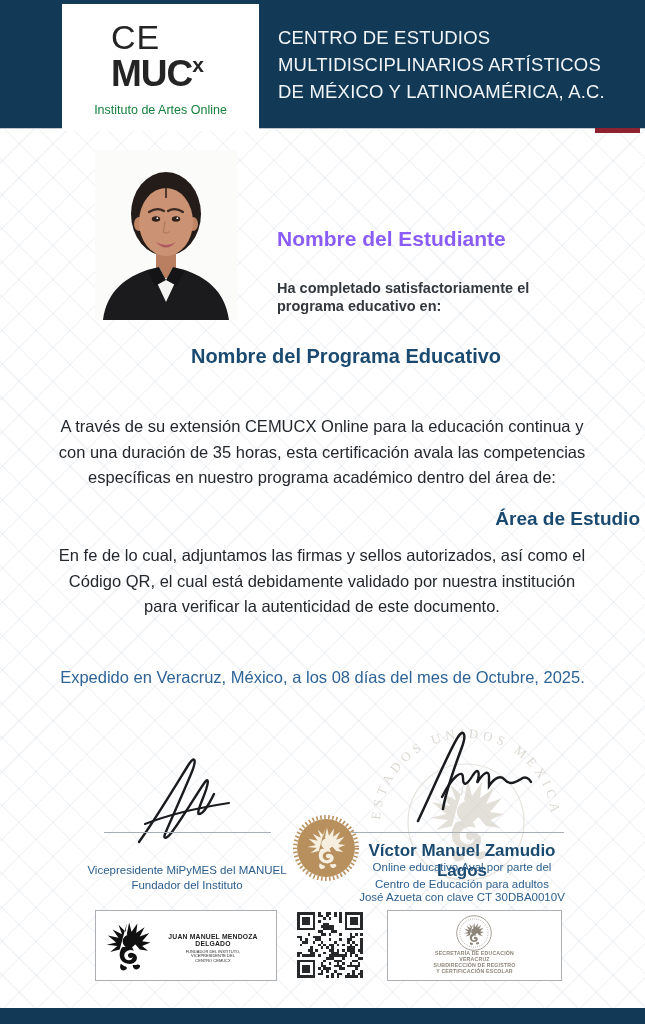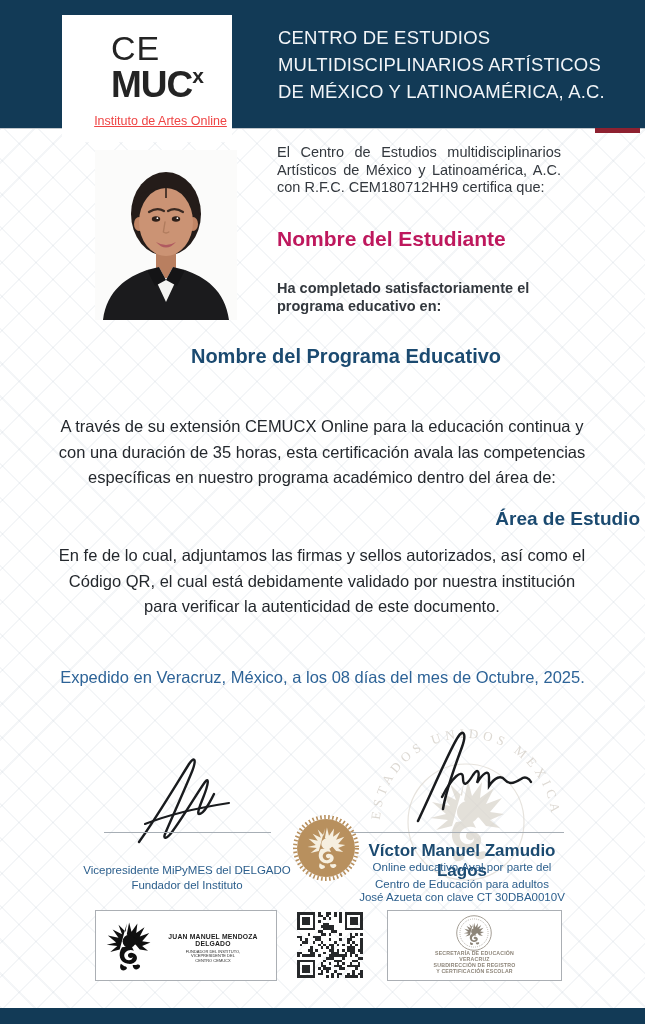--- a/index.html
+++ b/index.html
@@ -16,33 +16,33 @@
     background:
       repeating-linear-gradient(45deg, rgba(170,184,198,0.13) 0 1.5px, transparent 1.5px 24px),
       repeating-linear-gradient(135deg, rgba(170,184,198,0.13) 0 1.5px, transparent 1.5px 24px);
   }
   
   .header{left:0;top:0;width:645px;height:128px;background:#123A56;z-index:2;box-shadow:0 1px 0 #c2c8cd;}
   .header-title{
     position:absolute;left:278px;top:24px;width:340px;
     color:#F2F5F8;font-size:18.5px;line-height:27px;font-weight:500;letter-spacing:.2px;
   }
-  .logo-box{position:absolute;left:62px;top:15px;width:170px;height:127px;background:#ffffff;}
+  .logo-box{position:absolute;left:62px;top:4px;width:197px;height:127px;background:#ffffff;}
   .logo-word{position:absolute;left:49px;top:16px;color:#242424;line-height:1;}
   .logo-ce{font-size:34px;font-weight:400;letter-spacing:1px;}
   .logo-muc{font-size:37px;font-weight:700;letter-spacing:-1px;}
   .logo-x{font-size:21px;font-weight:700;vertical-align:14px;}
-  .logo-tagline{position:absolute;left:0;top:99px;width:197px;text-align:center;font-size:12.5px;color:#ef4444;text-decoration:underline;}
+  .logo-tagline{position:absolute;left:0;top:99px;width:197px;text-align:center;font-size:12.5px;color:#15803d;}
   .red-tab{top:128px;right:5px;width:45px;height:5px;background:#8E2130;z-index:3;}
   
   .photo{left:95px;top:150px;width:142px;height:170px;z-index:1;}
   
   .intro{left:277px;top:144px;width:284px;margin:0;font-size:14.5px;line-height:17.5px;
          text-align:justify;color:#33383E;z-index:1;}
-  .student{left:277px;top:227px;width:320px;margin:0;font-size:21px;font-weight:700;color:#be185d;z-index:1;}
+  .student{left:277px;top:227px;width:320px;margin:0;font-size:21px;font-weight:700;color:#8b5cf6;z-index:1;}
   .completed{left:277px;top:280px;width:305px;margin:0;font-size:14.5px;line-height:17.5px;color:#33383E;z-index:1;font-weight:bold;}
   .program{left:36px;top:345px;width:620px;margin:0;text-align:center;font-size:20px;font-weight:700;color:#1B4A70;z-index:1;}
   .desc{left:52px;top:414px;width:540px;margin:0;text-align:center;font-size:16.5px;line-height:25.5px;color:#24282D;z-index:1;}
   .area{left:20px;top:508px;width:620px;margin:0;text-align:right;font-size:19px;font-weight:700;color:#1B4A70;z-index:1;}
   .valid{left:52px;top:543px;width:540px;margin:0;text-align:center;font-size:16.5px;line-height:25.5px;color:#24282D;z-index:1;}
   .date{left:0;top:668px;width:645px;margin:0;text-align:center;font-size:16.5px;color:#2D6397;z-index:1;}
   
   .wm-seal{left:362px;top:710px;width:205px;height:185px;z-index:0;opacity:.7;}
   .sig-svg{z-index:1;}
   .sig-left{left:125px;top:750px;width:120px;height:100px;}
@@ -125,21 +125,20 @@
       <path d="M73 61 Q80 57 88 62" stroke="#3a2a22" stroke-width="2.2" fill="none" stroke-linecap="round"></path>
       <ellipse cx="61" cy="69" rx="4.2" ry="2.8" fill="#2f2019"></ellipse>
       <ellipse cx="81" cy="69" rx="4.2" ry="2.8" fill="#2f2019"></ellipse>
       <circle cx="62.4" cy="68.2" r="0.9" fill="#fff"></circle>
       <circle cx="82.4" cy="68.2" r="0.9" fill="#fff"></circle>
       <path d="M70 72 L68.4 82 Q71 84 73.8 82" stroke="#b07c5e" stroke-width="1.4" fill="none" stroke-linecap="round"></path>
       <path d="M61 92 Q71 98 81 92 Q71 103 61 92 Z" fill="#b05a60"></path>
     </svg>
   </div>
 
-  <p class="abs intro">El Centro de Estudios multidisciplinarios Artísticos de México y Latinoamérica, A.C. con R.F.C. CEM180712HH9 certifica que:</p>
   <h2 class="abs student">Nombre del Estudiante</h2>
   <p class="abs completed">Ha completado satisfactoriamente el programa educativo en:</p>
   <h3 class="abs program">Nombre del Programa Educativo</h3>
   <p class="abs desc">A través de su extensión CEMUCX Online para la educación continua y con una duración de 35 horas, esta certificación avala las competencias específicas en nuestro programa académico dentro del área de:</p>
   <h3 class="abs area">Área de Estudio</h3>
   <p class="abs valid">En fe de lo cual, adjuntamos las firmas y sellos autorizados, así como el Código QR, el cual está debidamente validado por nuestra institución para verificar la autenticidad de este documento.</p>
   <p class="abs date">Expedido en Veracruz, México, a los 08 días del mes de Octubre, 2025.</p>
 
   <svg class="abs wm-seal" viewBox="0 0 205 185">
     <defs>
@@ -150,21 +149,21 @@
     </text>
     <circle cx="104" cy="112" r="58" fill="none" stroke="#DCD7CF" stroke-width="1.2"></circle>
     <use href="#eagleShape" fill="#D8D3CA" transform="translate(62,64) scale(2.0)"></use>
   </svg>
 
   <svg class="abs sig-svg sig-left" viewBox="0 0 120 100">
     <path d="M14 92 C30 70 54 30 64 14 C70 5 72 10 66 24 C56 48 44 74 40 84 C38 89 41 90 47 82 C59 66 74 40 80 32 C84 27 84 33 78 48 C74 58 72 64 74 64 C79 64 85 52 89 44" fill="none" stroke="#191b1e" stroke-width="2.4" stroke-linecap="round"></path>
     <path d="M20 74 C48 63 78 57 104 53" fill="none" stroke="#191b1e" stroke-width="2.1" stroke-linecap="round"></path>
   </svg>
   <div class="abs sig-line line-left"></div>
-  <p class="abs sig-title lt1">Vicepresidente MiPyMES del DELGADO</p>
+  <p class="abs sig-title lt1">Vicepresidente MiPyMES del MANUEL</p>
   <p class="abs sig-title lt2">Fundador del Instituto</p>
 
   <svg class="abs gold-seal" viewBox="0 0 68 68">
     <circle cx="34" cy="34" r="31" fill="none" stroke="#B8905E" stroke-width="4" stroke-dasharray="1.6 2.4"></circle>
     <circle cx="34" cy="34" r="29" fill="#B8905E"></circle>
     <use href="#eagleShape" fill="#F6EFDF" transform="translate(12.5,10.5) scale(1.02)"></use>
   </svg>
 
   <svg class="abs sig-svg sig-right" viewBox="0 0 135 105">
     <path d="M18 96 C34 62 50 24 58 12 C63 4 67 8 62 22 C53 46 45 72 43 84" fill="none" stroke="#191b1e" stroke-width="2.5" stroke-linecap="round"></path>

